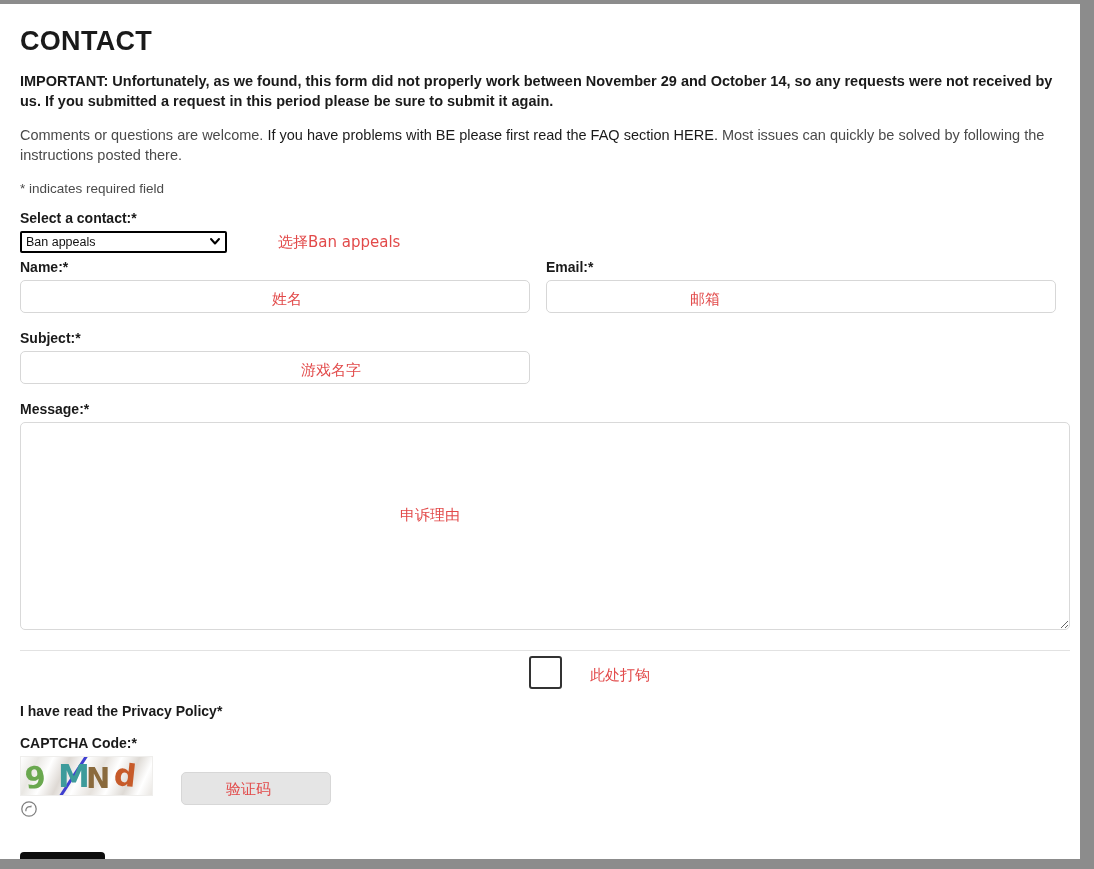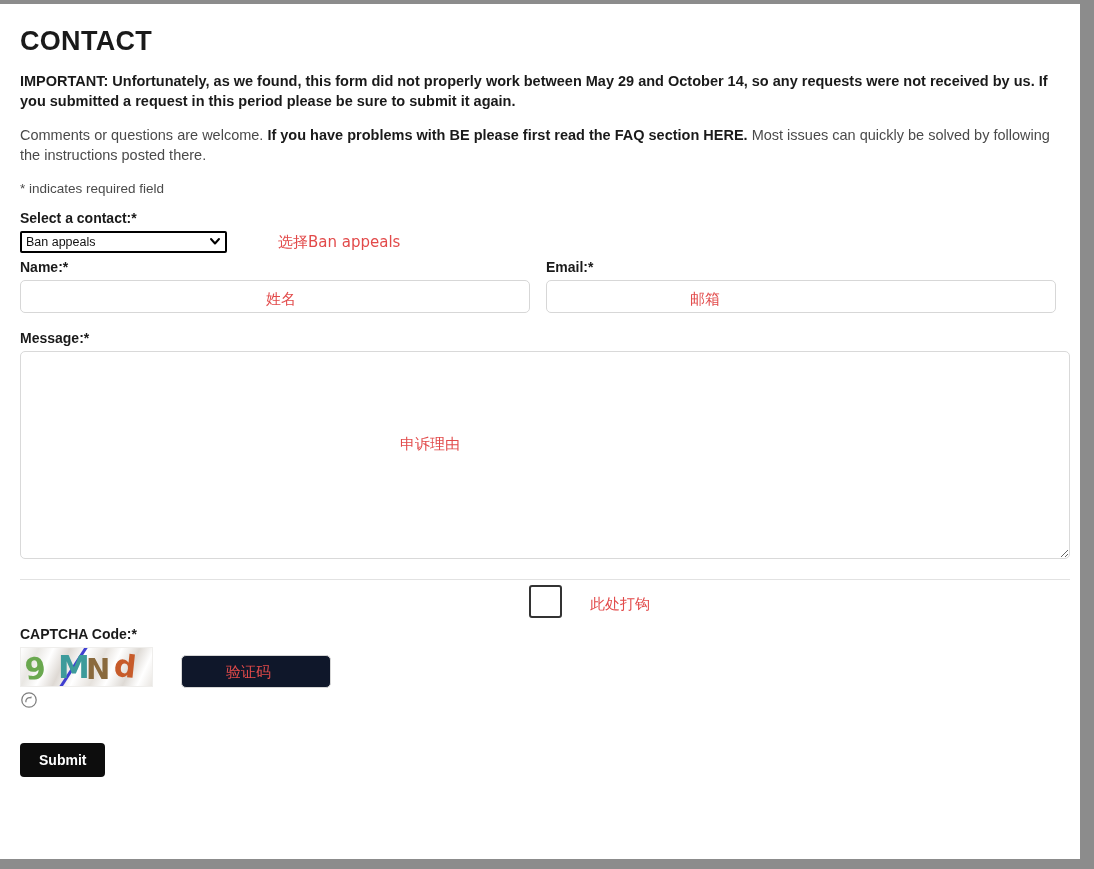--- a/index.html
+++ b/index.html
@@ -57,21 +57,21 @@
     color: #1a1a1a;
     max-width: 1040px;
   }
   p.intro {
     font-size: 14.5px;
     line-height: 20px;
     margin: 0 0 16px 0;
     color: #4a4a4a;
     max-width: 1050px;
   }
-  p.intro .b { font-weight: bold; color: #1a1a1a; }
+  p.intro .b { font-weight: normal; color: #1a1a1a; }
 
   p.required-note {
     font-size: 13.5px;
     color: #4a4a4a;
     margin: 0 0 14px 0;
   }
 
   .field-label {
     font-size: 14px;
     font-weight: bold;
@@ -195,23 +195,23 @@
   .captcha-reload {
     width: 18px; height: 18px;
     margin-top: 4px;
     opacity: 0.75;
   }
   .captcha-input {
     width: 150px;
     height: 33px;
     border: 1px solid #d7d7d7;
     border-radius: 5px;
-    background: #0f172a;
-    position: relative;
-    margin-top: 8px;
+    background: #e5e5e5;
+    position: relative;
+    margin-top: 16px;
   }
 
   .submit-row {
     display: flex;
     align-items: center;
     gap: 40px;
     margin-top: 30px;
   }
   button.submit-btn {
     background: #0d0d0d;
@@ -241,21 +241,21 @@
 </style>
 </head>
 <body>
 
 <div class="page-frame">
   <div class="page-scroll">
     <div class="content">
 
       <h1 class="title">CONTACT</h1>
 
-      <p class="important">IMPORTANT: Unfortunately, as we found, this form did not properly work between May 29 and October 14, so any requests were not received by us. If you submitted a request in this period please be sure to submit it again.</p>
+      <p class="important">IMPORTANT: Unfortunately, as we found, this form did not properly work between November 29 and October 14, so any requests were not received by us. If you submitted a request in this period please be sure to submit it again.</p>
 
       <p class="intro"><span>Comments or questions are welcome. </span><span class="b">If you have problems with BE please first read the FAQ section HERE.</span><span> Most issues can quickly be solved by following the instructions posted there.</span></p>
 
       <p class="required-note">* indicates required field</p>
 
       <div class="block" style="margin-bottom:0;">
         <label class="field-label">Select a contact:*</label>
         <div class="select-wrap">
           <select class="contact-select">
             <option>Ban appeals</option>
@@ -265,46 +265,56 @@
           </svg>
           <span class="anno" style="position:absolute; left:258px; top:2px;">选择Ban appeals</span>
         </div>
       </div>
 
       <div class="row">
         <div class="col-left">
           <div class="block">
             <label class="field-label">Name:*</label>
             <input class="input-box" type="text" placeholder="" style="">
-            <span class="anno anno-in-box" style="left:246px; top:40px;text-align:right;">姓名</span>
+            <span class="anno anno-in-box" style="left:252px; top:40px;text-align:right;">姓名</span>
           </div>
         </div>
         <div class="col-right">
           <div class="block">
             <label class="field-label">Email:*</label>
             <input class="input-box" type="text" placeholder="" style="">
             <span class="anno anno-in-box" style="left:144px; top:40px;">邮箱</span>
           </div>
         </div>
       </div>
 
+      <div class="row">
+        <div class="col-left">
+          <div class="block">
+            <label class="field-label">Subject:*</label>
+            <input class="input-box" type="text" placeholder="" style="">
+            <span class="anno anno-in-box" style="left:281px; top:40px;">游戏名字</span>
+          </div>
+        </div>
+      </div>
 
       <div class="block" style="margin-bottom:0;">
         <label class="field-label">Message:*</label>
         <textarea class="textarea-box" placeholder="" style=""></textarea>
         <span class="anno" style="position:absolute; left:380px; top:105px;text-align:center;">申诉理由</span>
       </div>
 
       <div class="divider"></div>
 
       <div class="checkbox-row">
         <div class="privacy-checkbox"></div>
         <span class="anno" style="position:absolute; left:570px; top:15px;">此处打钩</span>
       </div>
 
+      <div class="privacy-label">I have read the Privacy Policy*</div>
 
       <label class="field-label">CAPTCHA Code:*</label>
       <div class="captcha-row">
         <div class="captcha-img-wrap">
           <div class="captcha-img" id="captcha-img">
             <div class="captcha-strike"></div>
           <span class="ch" style="color: rgb(106, 168, 79); left: 4px; top: 6px; font-size: 30px; transform: rotate(-6deg);">9</span>
               <span class="ch" style="color: rgb(61, 155, 155); left: 37px; top: 4px; font-size: 32px; transform: rotate(0deg);">M</span>
               <span class="ch" style="color: rgb(138, 106, 61); left: 65px; top: 6px; font-size: 29px; transform: rotate(0deg);">N</span>
               <span class="ch" style="color: rgb(199, 91, 42); left: 93px; top: 3px; font-size: 31px; transform: rotate(6deg);">d</span>

